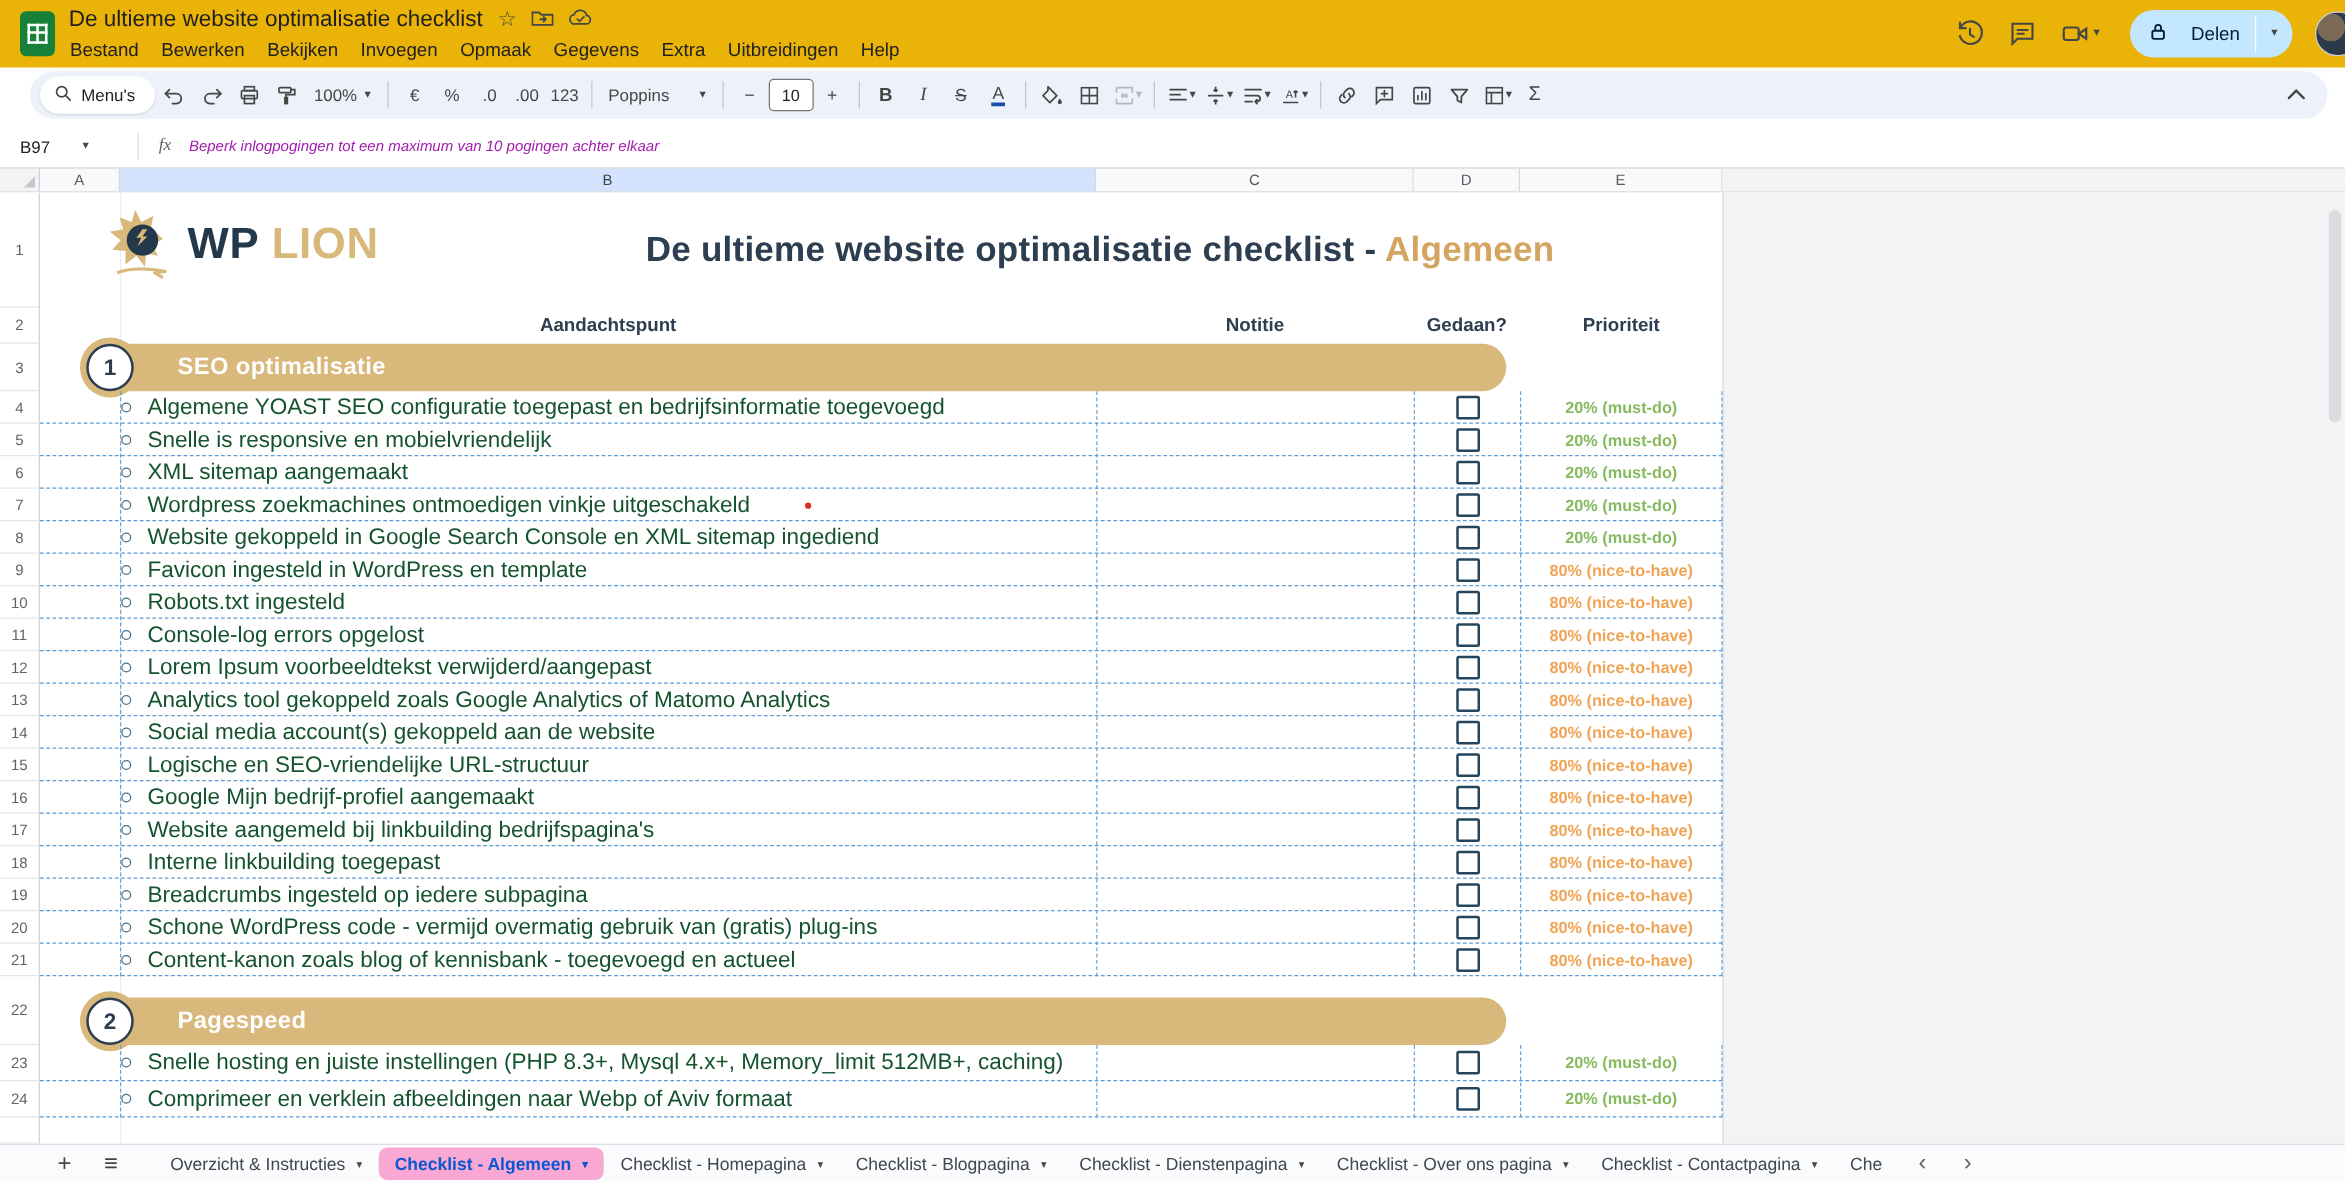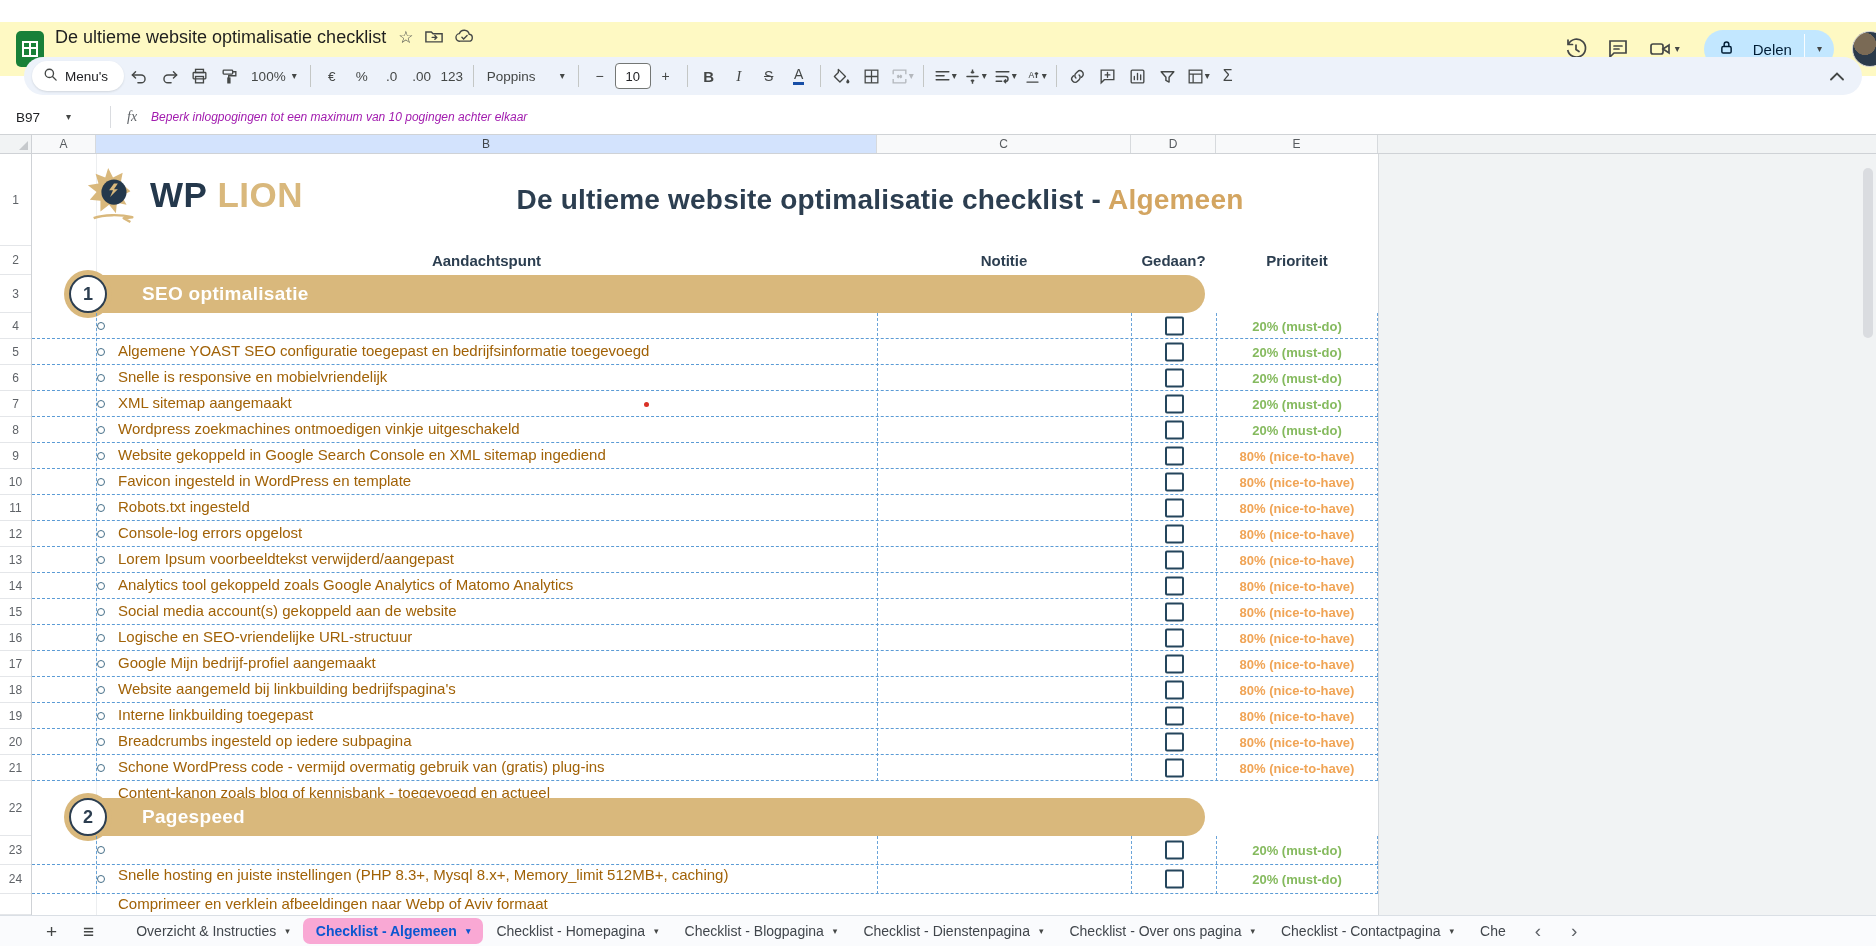--- a/index.html
+++ b/index.html
@@ -1,20 +1,20 @@
 <!DOCTYPE html>
 <html><head>
 <meta charset="utf-8">
 <style>
   html,body{margin:0;padding:0;background:#fff;}
   .screen{position:relative;width:1876px;height:946px;overflow:hidden;background:#fff;
           font-family:"Liberation Sans",sans-serif;color:#202124;}
 
   
-  .topbar{position:absolute;left:0;top:0;width:1876px;height:54px;background:#fef9c3;margin-top:22px;}
+  .topbar{position:absolute;left:0;top:0;width:1876px;height:54px;background:#eab308;}
   .sheets-logo{position:absolute;left:16px;top:9px;width:28px;height:36px;background:#188038;border-radius:5px;}
   .sheets-logo .cells{position:absolute;left:6px;top:10px;width:16px;height:16px;
      background:
        linear-gradient(#fff,#fff) 0 6px/16px 2px no-repeat,
        linear-gradient(#fff,#fff) 7px 0/2px 16px no-repeat,
        linear-gradient(#fff,#fff) 0 0/16px 2px no-repeat,
        linear-gradient(#fff,#fff) 0 14px/16px 2px no-repeat,
        linear-gradient(#fff,#fff) 0 0/2px 16px no-repeat,
        linear-gradient(#fff,#fff) 14px 0/2px 16px no-repeat;}
   .doc-title-row{position:absolute;left:55px;top:5px;display:flex;align-items:center;gap:12px;}
@@ -101,22 +101,22 @@
         font-size:18px;font-weight:600;color:#2c3e50;}
   .band-title{margin-left:67px;color:#fff;font-size:19px;font-weight:700;letter-spacing:.3px;}
   .band-1{top:121px;} .band-2{top:644px;}
 
   .items{position:absolute;left:0;width:1346px;}
   .items-a{top:159px;} .items-b{top:682px;}
   .vline{position:absolute;top:0;bottom:0;border-left:1px dashed #5b9bd5;opacity:.9;}
   .item-row{position:relative;border-bottom:1px dashed #5b9bd5;box-sizing:border-box;}
   .h26{height:26px;} .h29{height:29px;}
   .blt{position:absolute;left:65px;top:50%;transform:translateY(-50%);width:6px;height:6px;border:1.5px solid #477089;border-radius:50%;}
-  .item-text{position:absolute;left:86px;top:50%;transform:translateY(-50%);font-size:15px;font-weight:500;
-             color:#a16207;white-space:nowrap;margin-top:24px;}
+  .item-text{position:absolute;left:86px;top:50%;transform:translateY(-50%);font-size:18px;font-weight:500;
+             color:#14532d;white-space:nowrap;}
   .cbx{position:absolute;left:1133px;top:50%;transform:translateY(-50%);width:15px;height:15px;
        border:2px solid #24455c;border-radius:2px;background:#fff;}
   .prio{position:absolute;left:1184px;width:162px;top:50%;transform:translateY(-50%);
         text-align:center;font-size:13px;font-weight:700;white-space:nowrap;}
   .must{color:#85ba5e;} .nice{color:#f0a455;}
   .red-dot{position:absolute;left:612px;top:88px;width:5px;height:5px;border-radius:50%;background:#d93025;}
 
   .vscroll-thumb{position:absolute;left:1863px;top:14px;width:10px;height:170px;background:#dadce0;border-radius:5px;}
 
   
@@ -542,21 +542,21 @@
         </div>
 
       <div class="band band-2">
         <div class="band-circle">2</div>
         <div class="band-title">Pagespeed</div>
       </div>
 
       <div class="items items-b" id="items-b">
           <div class="item-row h29">
             <span class="blt"></span>
-            <span class="item-text">Snelle hosting en juiste instellingen (PHP 8.3+, Mysql 8.x+, Memory_limit 512MB+, caching)</span>
+            <span class="item-text">Snelle hosting en juiste instellingen (PHP 8.3+, Mysql 4.x+, Memory_limit 512MB+, caching)</span>
             <span class="cbx"></span>
             <span class="prio must">20% (must-do)</span>
           </div>
           <div class="item-row h29">
             <span class="blt"></span>
             <span class="item-text">Comprimeer en verklein afbeeldingen naar Webp of Aviv formaat</span>
             <span class="cbx"></span>
             <span class="prio must">20% (must-do)</span>
           </div>
           <div class="vline" style="left: 64px;"></div>

